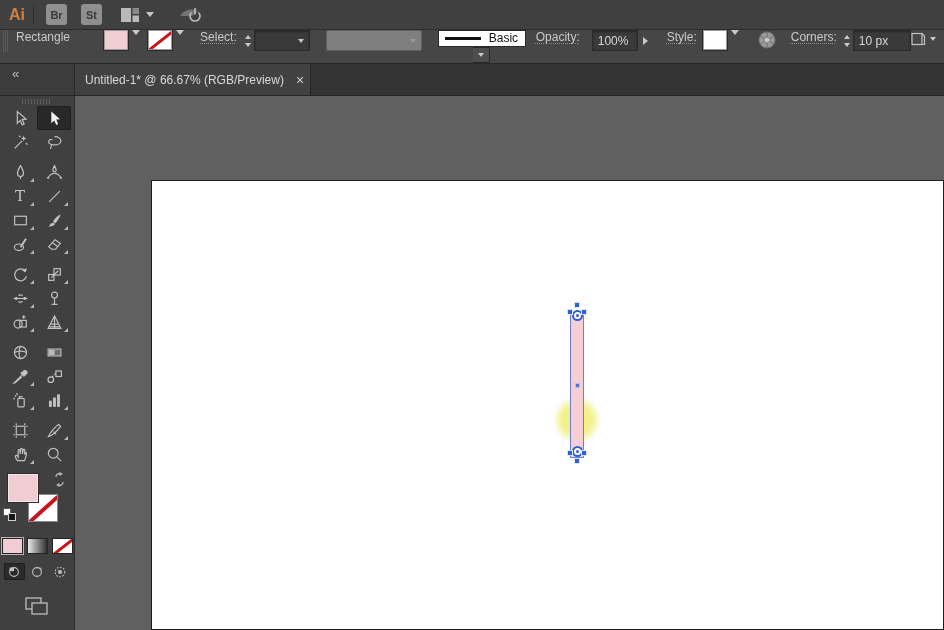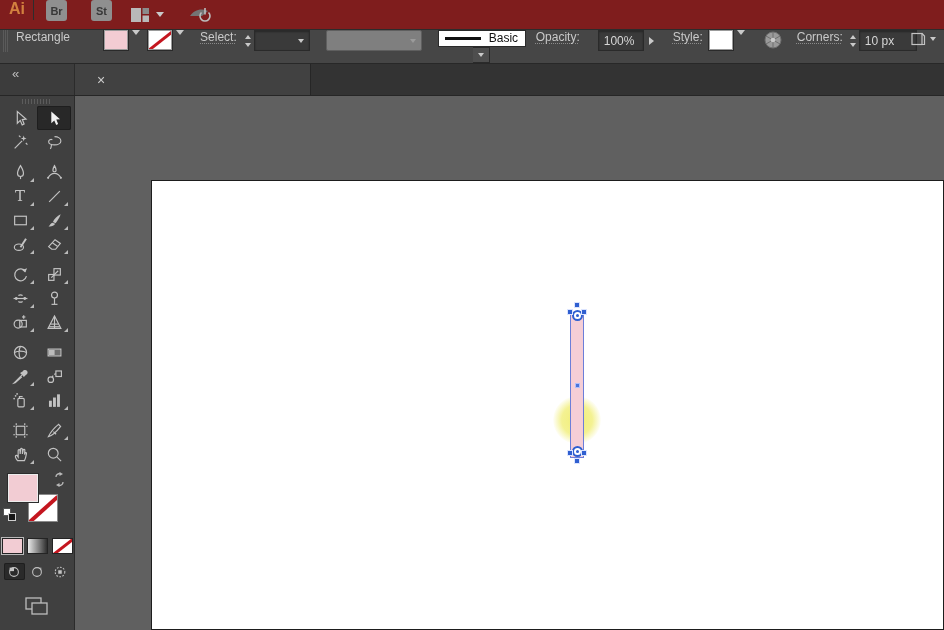--- a/index.html
+++ b/index.html
@@ -2,27 +2,27 @@
 <html><head>
 <meta charset="utf-8">
 <style>
   * { margin:0; padding:0; box-sizing:border-box; }
   html,body { width:944px; height:630px; overflow:hidden; background:#606060;
     font-family:"Liberation Sans", sans-serif; font-size:12px; color:#cfcfcf;
     -webkit-font-smoothing:antialiased; }
   .window { position:relative; width:944px; height:630px; }
 
   
-  .menubar { height:30px; background:#7f1d1d; display:flex; 
+  .menubar { height:30px; background:#404040; display:flex; align-items:center;
     border-bottom:1px solid #2c2c2c; }
   .ai-logo { color:#d2803f; font-weight:bold; font-size:16px; margin-left:9px; letter-spacing:0; }
   .menu-items { display:flex; margin-left:14px; }
   .menu-item { padding:0 14px; line-height:29px; color:#d6d6d6; cursor:default; }
   .mb-divider { width:1px; height:20px; background:#2d2d2d; margin-left:8px; }
-  .quick-buttons { display:flex; gap:24px; margin-left:12px; }
+  .quick-buttons { display:flex; gap:14px; margin-left:12px; }
   .quick-btn { width:21px; height:21px; background:#8f8f8f; color:#383838; font-weight:bold;
     font-size:11px; border-radius:3px; display:flex; align-items:center; justify-content:center; }
   .ws-switch { display:flex; align-items:center; margin-left:18px; gap:6px; }
   .power-wrap { margin-left:24px; display:flex; align-items:center; }
 
   
   .chev { width:0; height:0; border-left:4px solid transparent; border-right:4px solid transparent;
     border-top:5px solid #c9c9c9; display:inline-block; }
   .chev.sm { border-left-width:3px; border-right-width:3px; border-top-width:4px; }
   .chev.dim { border-top-color:#9b9b9b; }
@@ -196,21 +196,21 @@
     <span class="brush-combo" style="margin-left:16px">
       <span class="brush-face">
           <span class="brush-line"></span>
           <span>Basic</span>
         </span>
       <span class="brush-chev-btn">
           <span class="chev sm"></span>
         </span>
     </span>
     <span class="cb-label link" style="margin-left:10px">Opacity:</span>
-    <span class="cb-field" style="width:46px;margin-left:18px">100%</span>
+    <span class="cb-field" style="width:46px;margin-left:12px">100%</span>
     <span class="spin-right">
         <span class="chev-right"></span>
       </span>
     <span class="cb-label link" style="margin-left:14px">Style:</span>
     <span class="swatch white" style="margin-left:6px"></span>
     <span class="chev swatch-chev"></span>
     <svg class="wheel-icon" width="20" height="20" viewBox="0 0 20 20">
       <circle cx="10" cy="10" r="8" fill="#9a9a9a"></circle>
       <circle cx="10" cy="10" r="8" fill="none" stroke="#6f6f6f" stroke-width="1"></circle>
       <path d="M10 2 L10 18 M3 6 L17 14 M3 14 L17 6" stroke="#6f6f6f" stroke-width="1" fill="none"></path>
@@ -229,20 +229,21 @@
       </svg>
       <span class="chev sm"></span>
     </span>
   </div>
 
   <div class="tabbar">
     <div class="tabbar-left">
       <span class="collapse">«</span>
     </div>
     <div class="doc-tab">
+      <span class="title">Untitled-1* @ 66.67% (RGB/Preview)</span>
       <span class="tab-close">×</span>
     </div>
   </div>
 
   <div class="main">
 
     <div class="toolbar">
       <div class="tb-grip"></div>
       <div>
           <div class="tool-group">

